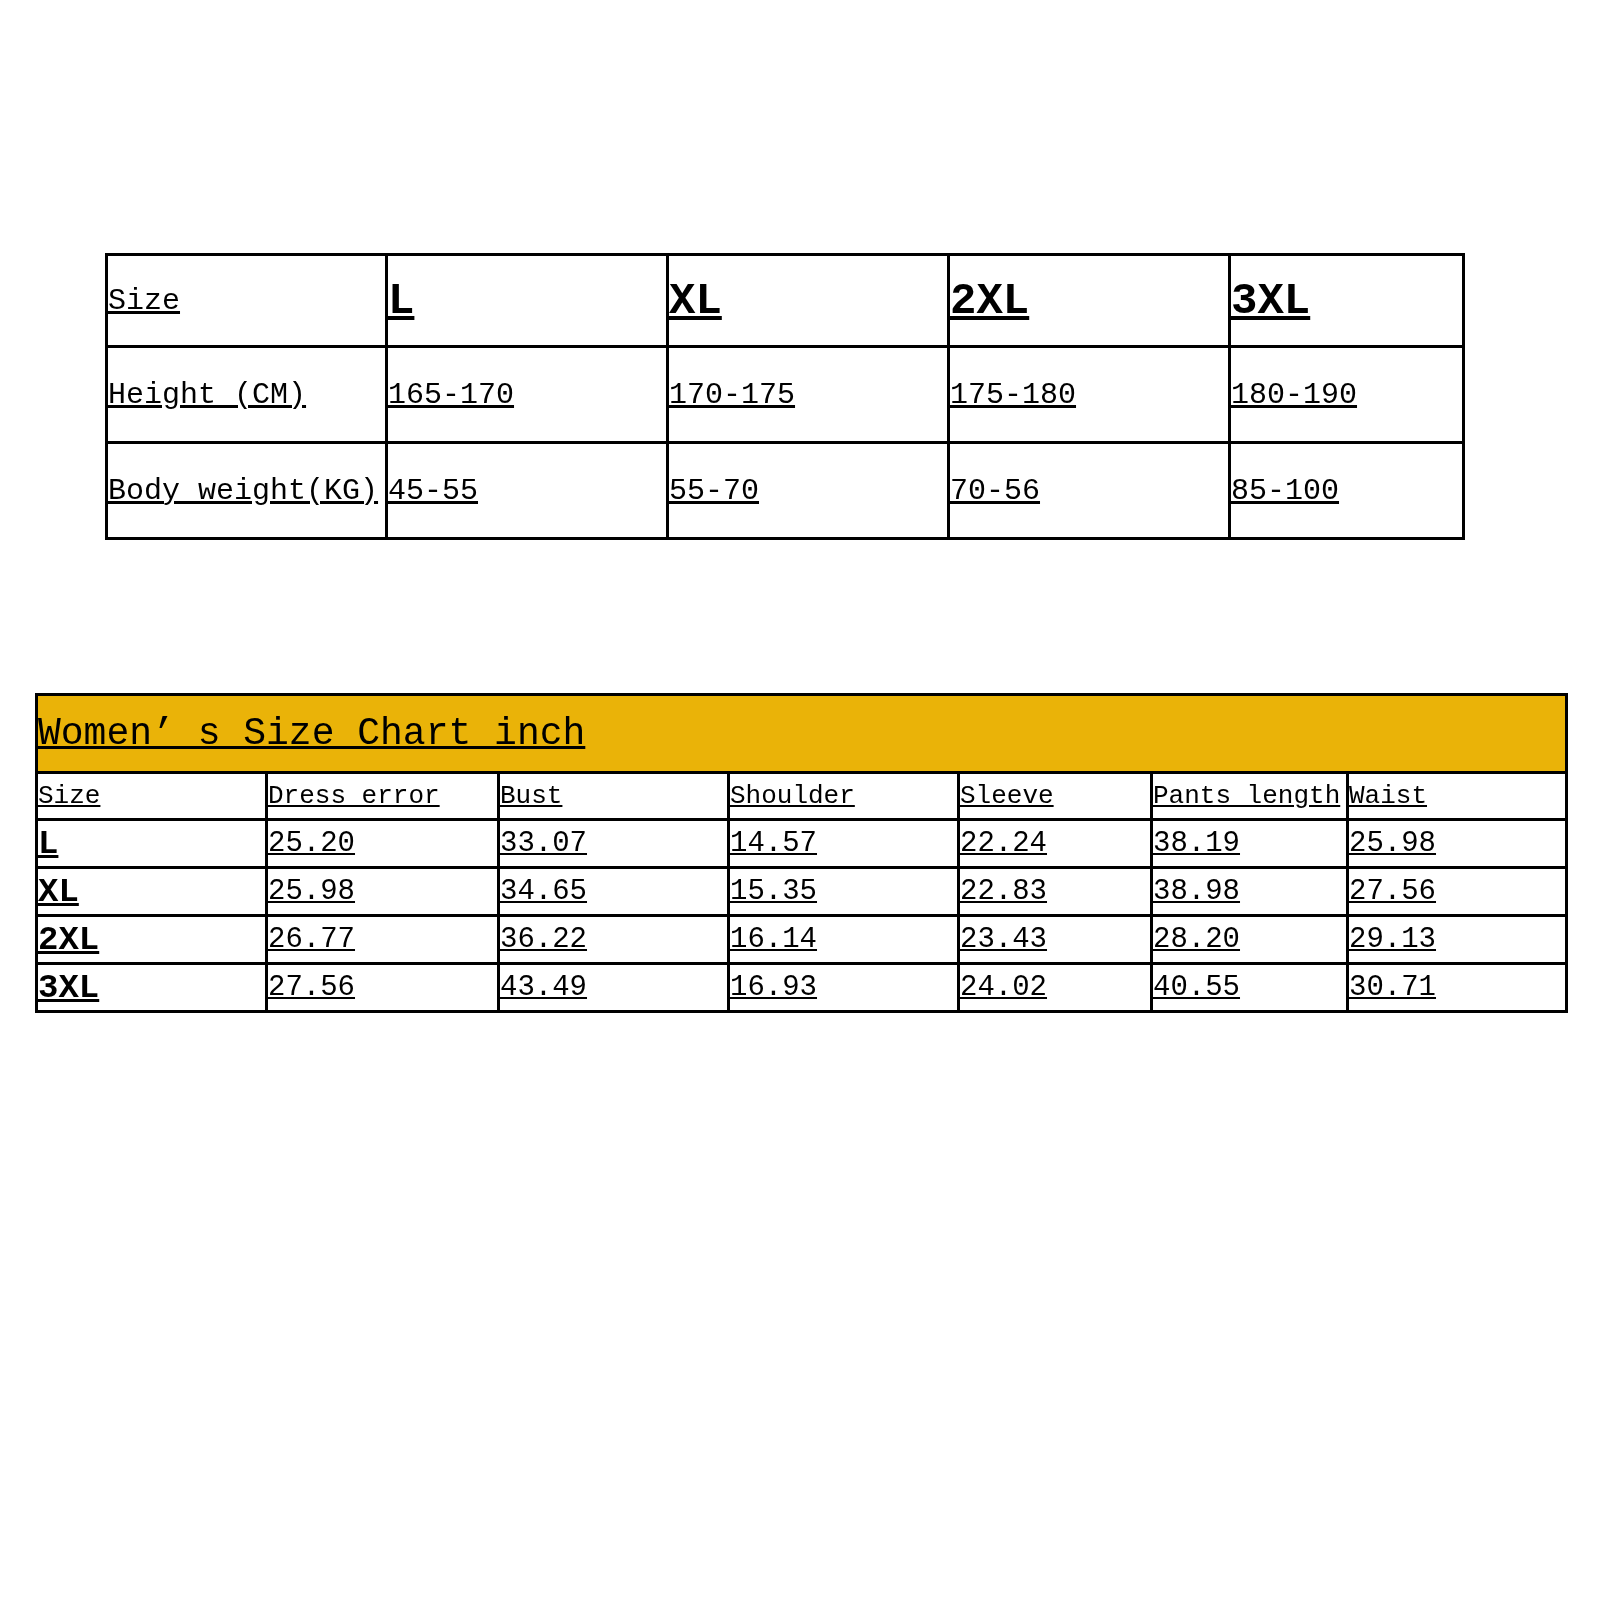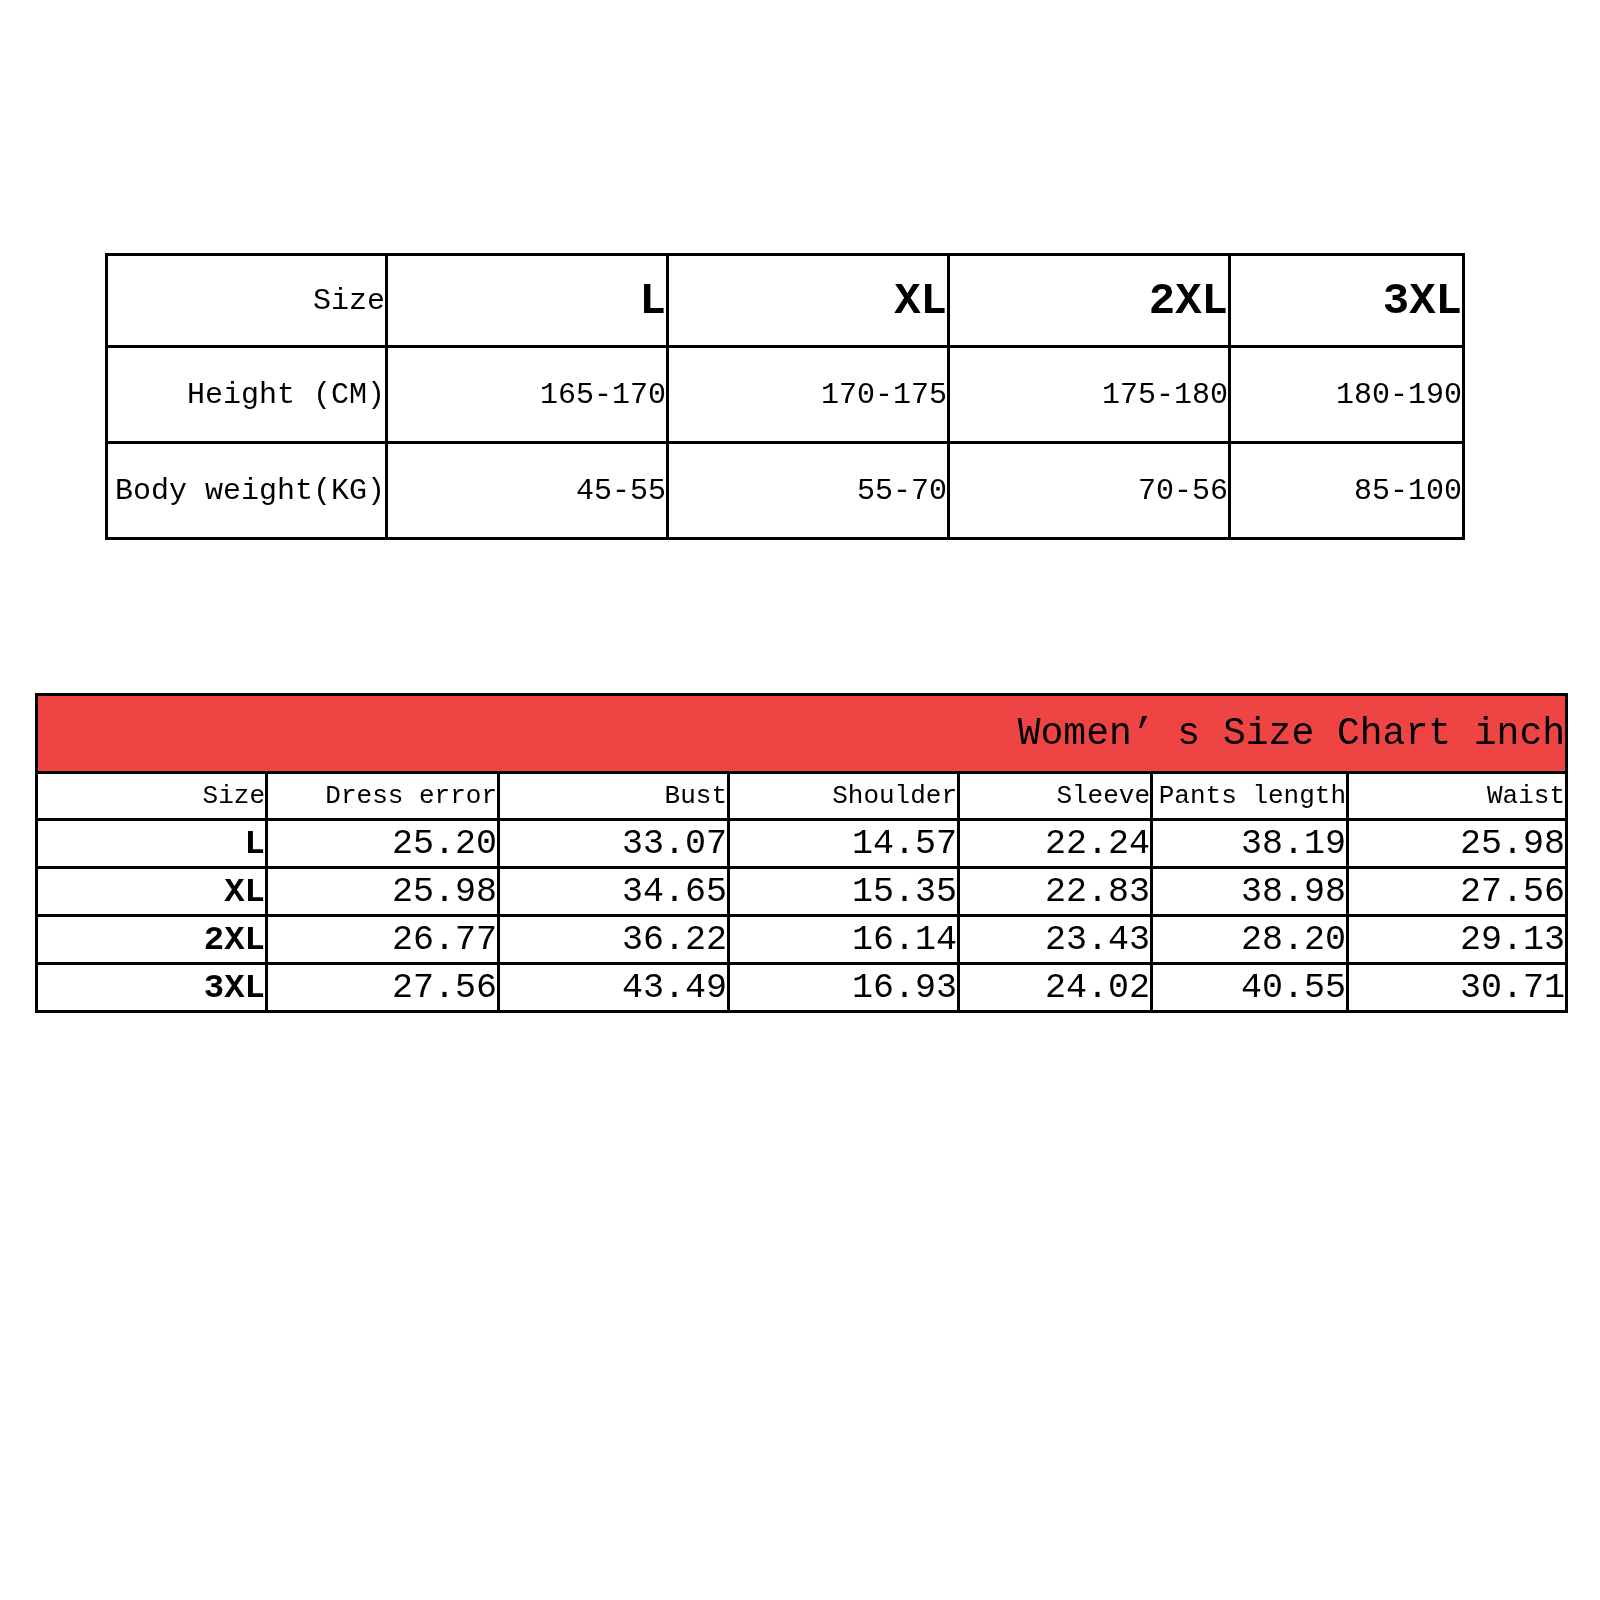--- a/index.html
+++ b/index.html
@@ -12,46 +12,47 @@
     font-family: "Liberation Mono", "DejaVu Sans Mono", monospace;
     color: #000000;
   }
   table.tbl {
     border-collapse: collapse;
     table-layout: fixed;
     position: absolute;
   }
   table.tbl td {
     border: 3px solid #000000;
-    text-align: right;
+    text-align: left;
     vertical-align: middle;
     padding: 0;
     overflow: hidden;
     white-space: nowrap;
+    text-decoration: underline;
   }
 
   
   #cm-table { left: 105px; top: 253px; width: 1357px; }
   #cm-table tr.r-head  { height: 92px; }
   #cm-table tr.r-data  { height: 96px; }
   .cm-corner      { font-size: 30px; }
   .cm-size-letter { font-size: 44px; font-weight: bold; }
   .cm-label       { font-size: 30px; }
   .cm-value       { font-size: 30px; margin-top: 20px; }
 
   
   #inch-table { left: 35px; top: 693px; width: 1530px; }
   #inch-table tr.r-title { height: 78px; }
   #inch-table tr.r-head  { height: 47px; }
   #inch-table tr.r-data  { height: 48px; }
   #inch-table tr.r-note  { height: 130px; }
   .inch-title  { font-size: 38px; }
   .inch-head   { font-size: 26px; }
   .inch-size   { font-size: 34px; font-weight: bold; }
-  .inch-value  { font-size: 35px; }
+  .inch-value  { font-size: 29px; }
   .inch-note   { font-size: 27px; line-height: 38px; white-space: nowrap; }
 </style>
 </head>
 <body>
 
 <table class="tbl" id="cm-table">
   <colgroup>
     <col style="width:280px">
       <col style="width:281px">
       <col style="width:281px">
@@ -88,21 +89,21 @@
     <col style="width:230px">
       <col style="width:232px">
       <col style="width:230px">
       <col style="width:230px">
       <col style="width:193px">
       <col style="width:196px">
       <col style="width:219px">
   </colgroup>
   <tbody>
       <tr class="r-title">
-    <td class="inch-title" colspan="7" style="background:#ef4444;">Women’ s Size Chart inch</td>
+    <td class="inch-title" colspan="7" style="background:#eab308;">Women’ s Size Chart inch</td>
   </tr>
   <tr class="r-head">
     <td class="inch-head">Size</td>
     <td class="inch-head">Dress error</td>
     <td class="inch-head">Bust</td>
     <td class="inch-head">Shoulder</td>
     <td class="inch-head">Sleeve</td>
     <td class="inch-head">Pants length</td>
     <td class="inch-head">Waist</td>
   </tr>

